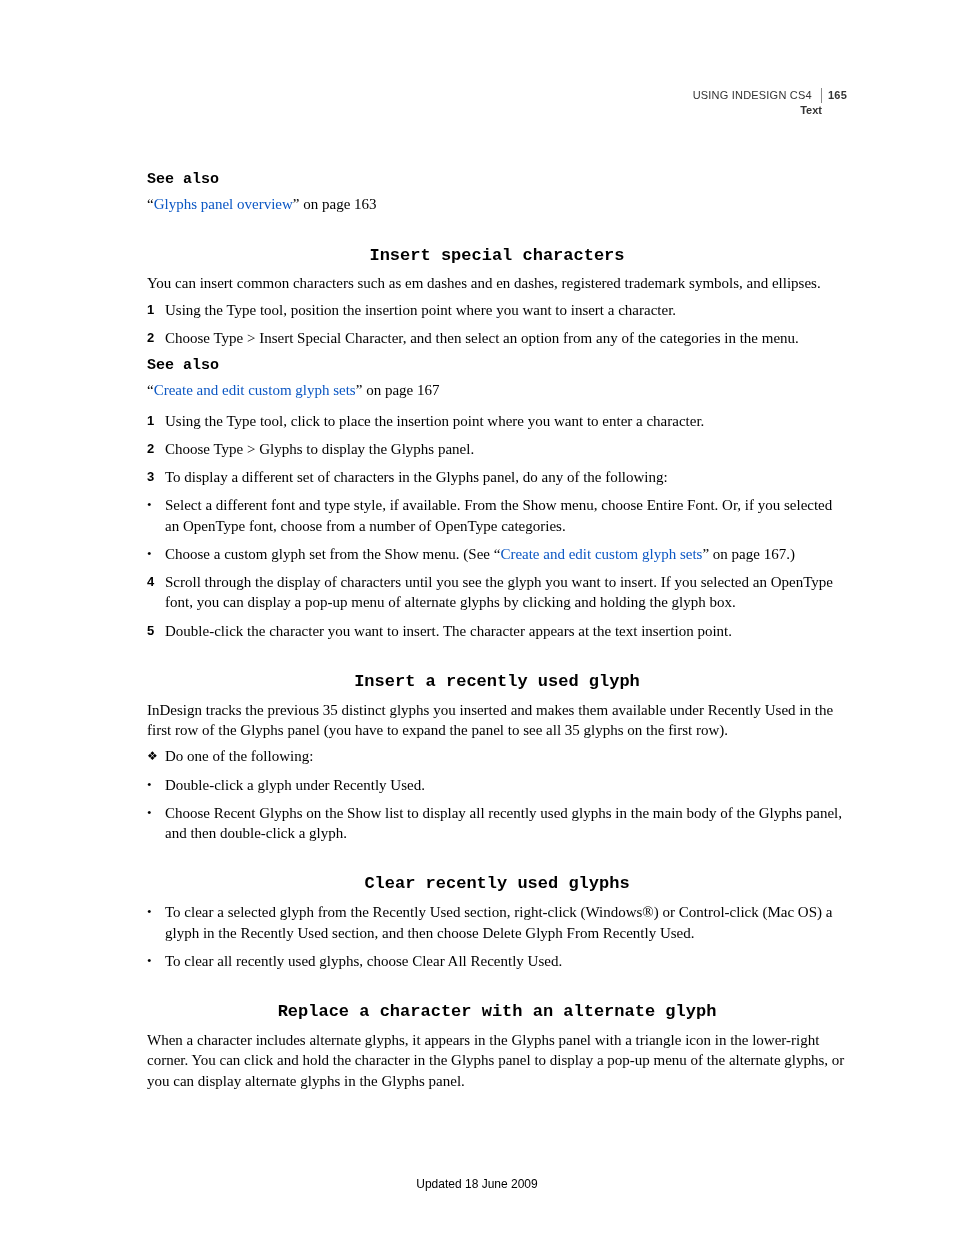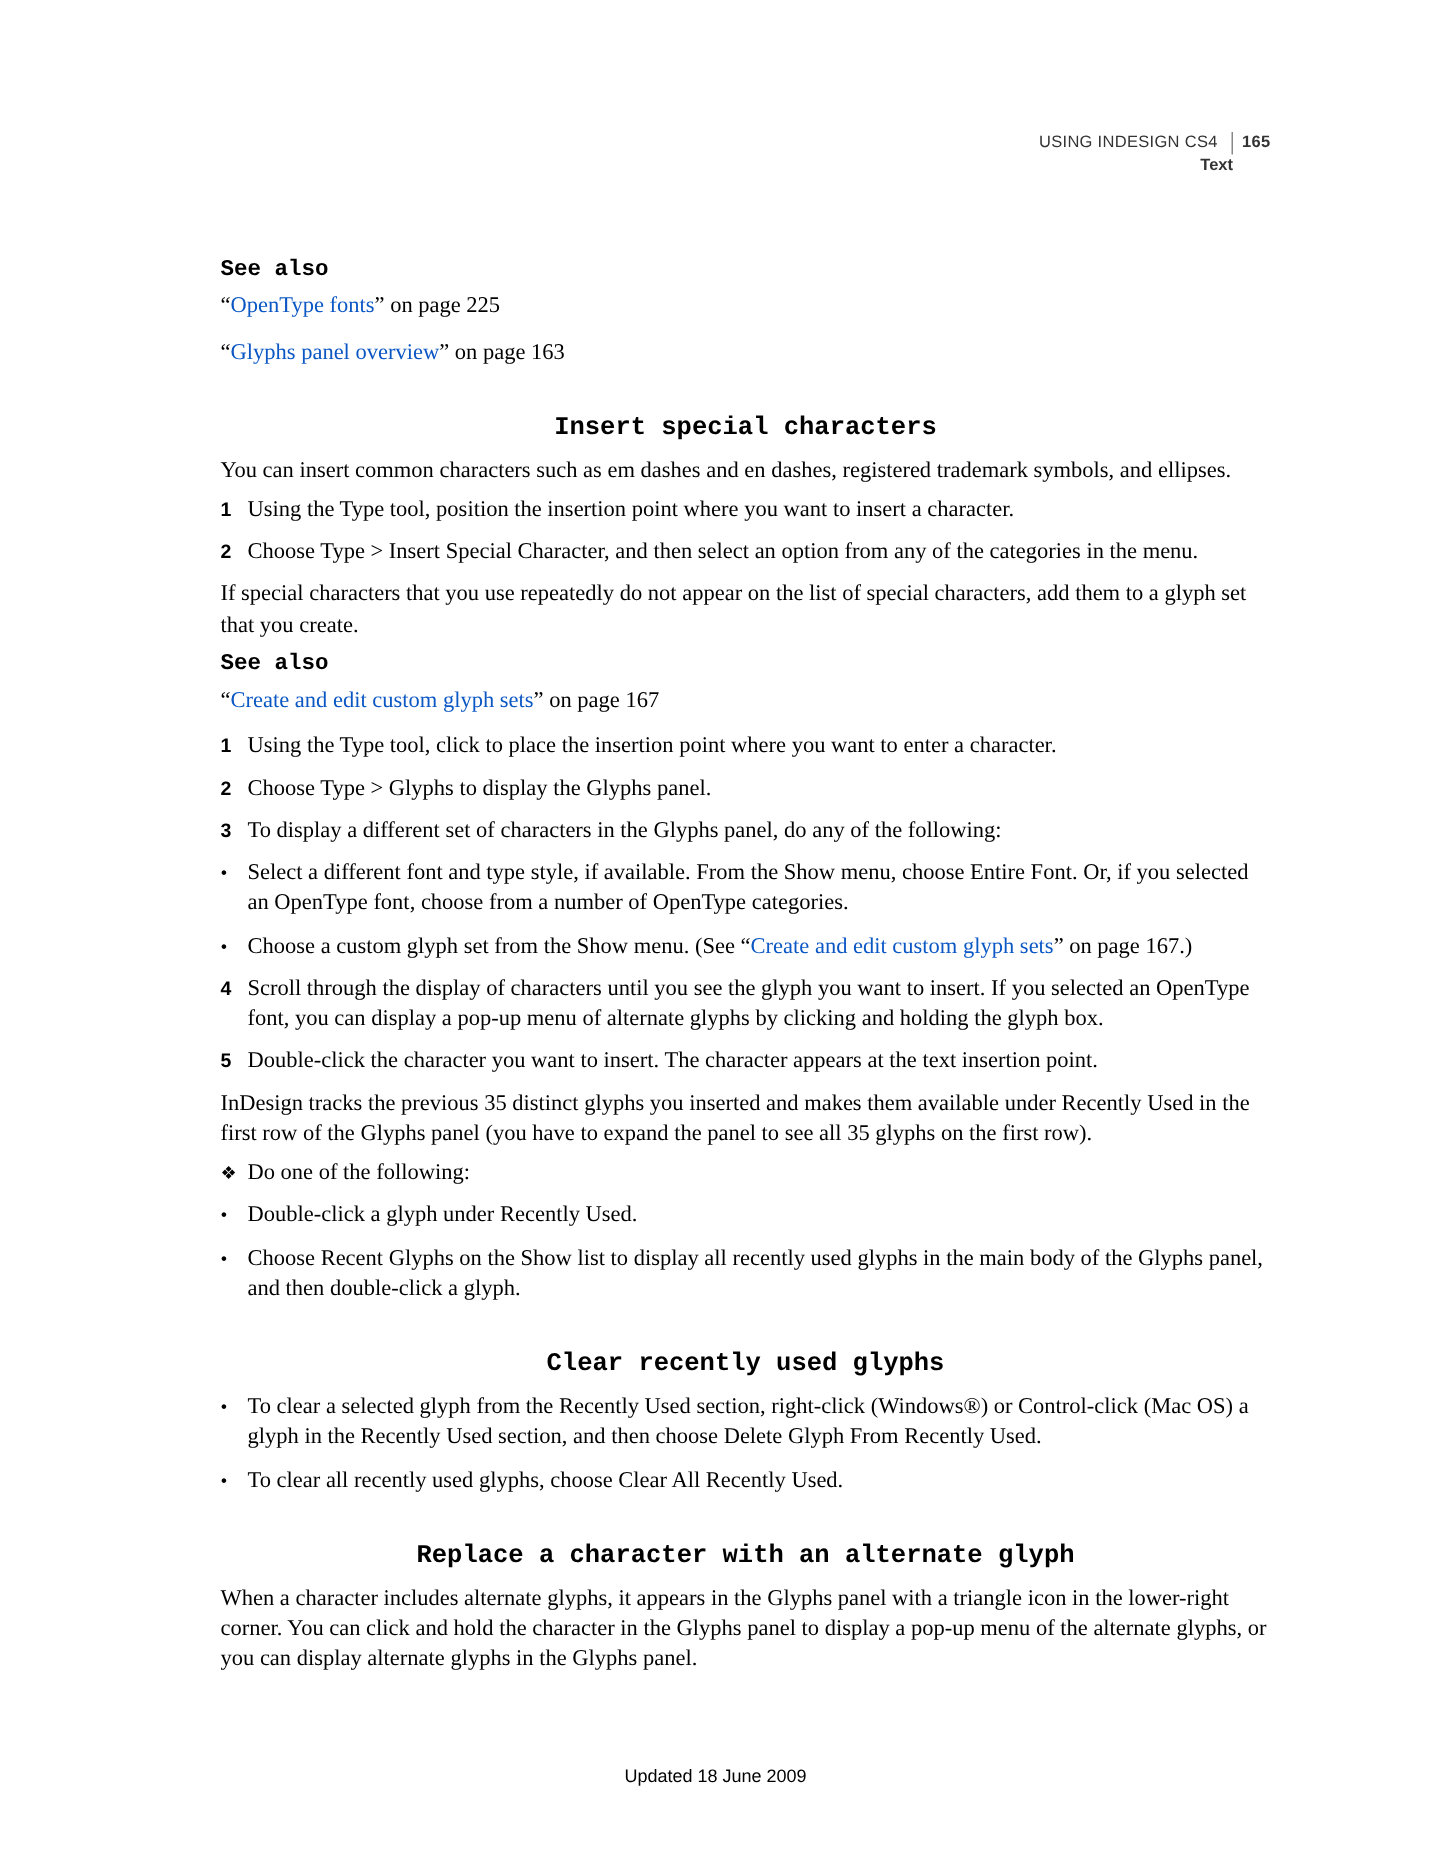--- a/index.html
+++ b/index.html
@@ -111,40 +111,36 @@
     <div class="line1">
       <span>USING INDESIGN CS4</span>
       <span class="pagenum">165</span>
     </div>
     <div class="line2">Text</div>
   </div>
 
   <div class="content">
 
     <h3 class="h-seealso">See also</h3>
-    <p class="ref">
-      <span>“</span><a class="xref" href="#">OpenType fonts</a><span>” on page 225</span>
-    </p>
     <p class="ref gap-after">
       <span>“</span><a class="xref" href="#">Glyphs panel overview</a><span>” on page 163</span>
     </p>
 
     <h2 class="h-section">Insert special characters</h2>
     <p class="body">You can insert common characters such as em dashes and en dashes, registered trademark symbols, and ellipses.</p>
     <ol class="steps">
       <li>
           <span class="marker">1</span>
           <span class="li-body">Using the Type tool, position the insertion point where you want to insert a character.</span>
         </li>
       <li>
           <span class="marker">2</span>
           <span class="li-body">Choose Type &gt; Insert Special Character, and then select an option from any of the categories in the menu.</span>
         </li>
     </ol>
-    <p class="body gap-after">If special characters that you use repeatedly do not appear on the list of special characters, add them to a glyph set that you create.</p>
 
     <h3 class="h-seealso">See also</h3>
     <p class="ref">
       <span>“</span><a class="xref" href="#">Create and edit custom glyph sets</a><span>” on page 167</span>
     </p>
 
     <ol class="steps">
       <li>
           <span class="marker">1</span>
           <span class="li-body">Using the Type tool, click to place the insertion point where you want to enter a character.</span>
@@ -172,20 +168,21 @@
       <li>
           <span class="marker">4</span>
           <span class="li-body">Scroll through the display of characters until you see the glyph you want to insert. If you selected an OpenType font, you can display a pop-up menu of alternate glyphs by clicking and holding the glyph box.</span>
         </li>
       <li>
           <span class="marker">5</span>
           <span class="li-body">Double-click the character you want to insert. The character appears at the text insertion point.</span>
         </li>
     </ol>
 
+    <h2 class="h-section">Insert a recently used glyph</h2>
     <p class="body">InDesign tracks the previous 35 distinct glyphs you inserted and makes them available under Recently Used in the first row of the Glyphs panel (you have to expand the panel to see all 35 glyphs on the first row).</p>
     <ul class="diamond">
       <li>
           <span class="marker">❖</span>
           <span class="li-body">Do one of the following:</span>
         </li>
     </ul>
     <ul class="bullets">
       <li>
           <span class="marker">•</span>

